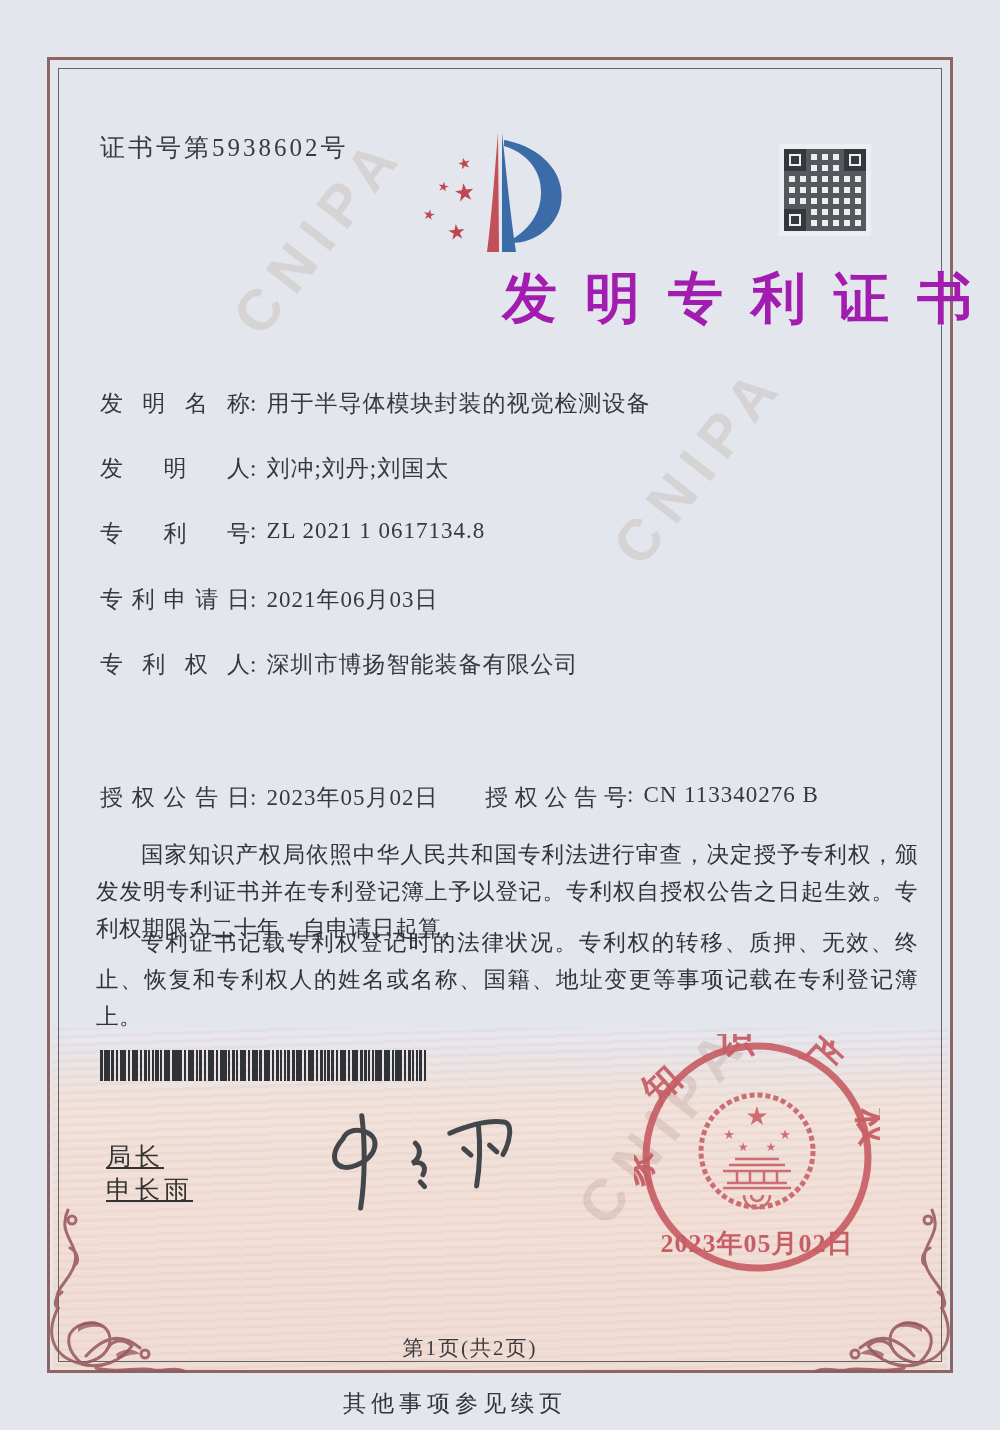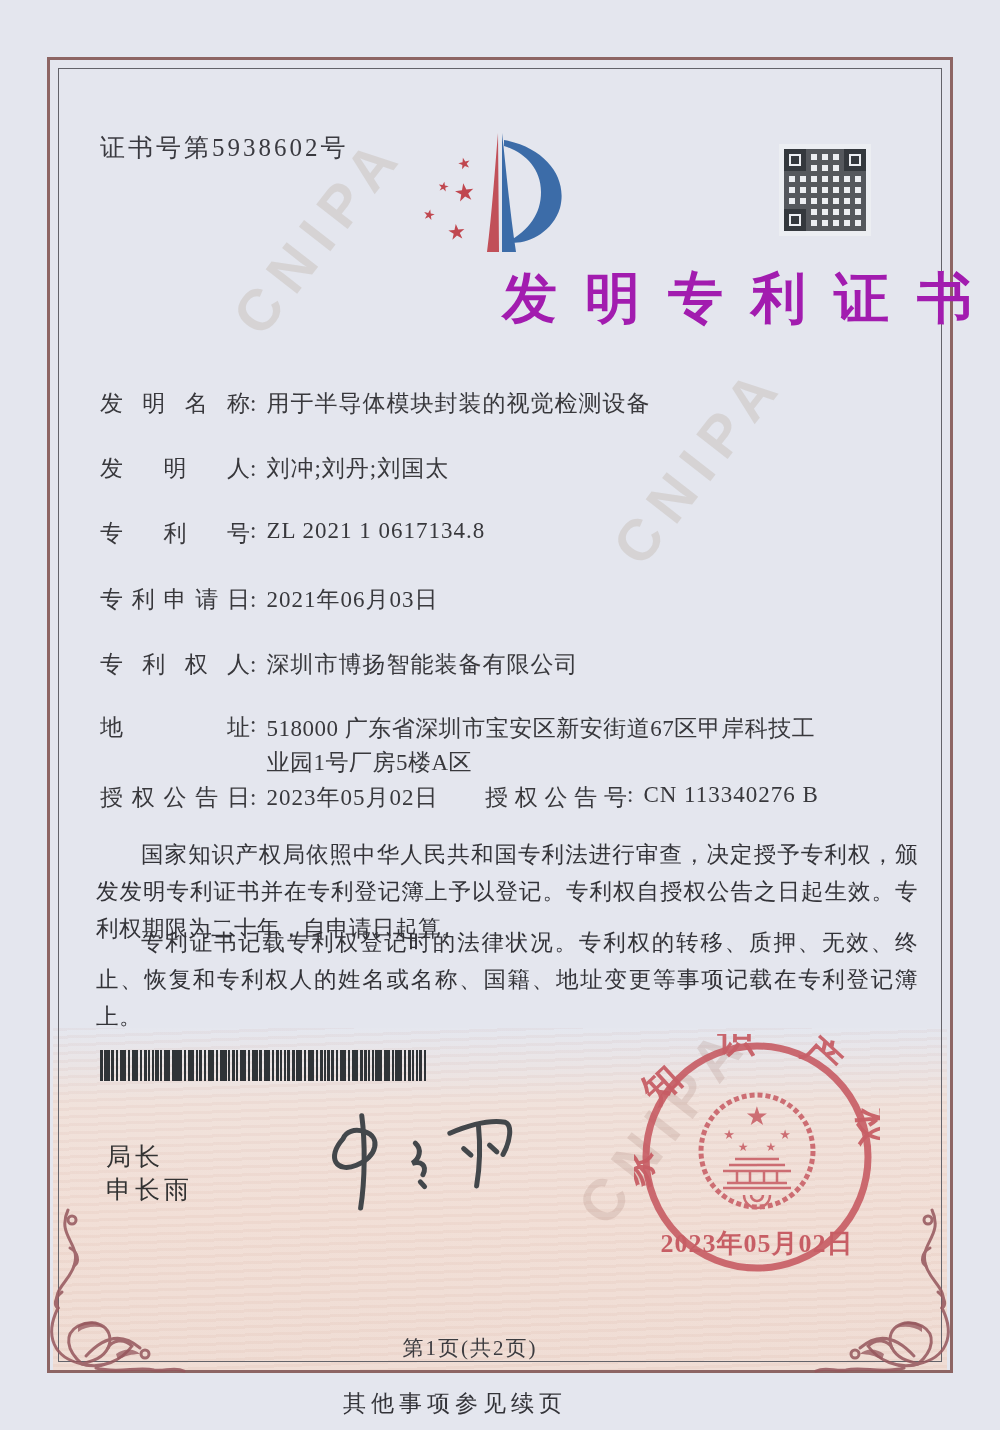--- a/index.html
+++ b/index.html
@@ -74,21 +74,21 @@
   .p1{ top:836px; } .p2{ top:924px; }
 
   .barcode{
     position:absolute; left:100px; top:1050px; width:326px; height:31px;
     background:
       repeating-linear-gradient(90deg,#2f3337 0 2px,transparent 2px 4px),
       repeating-linear-gradient(90deg,#2f3337 0 3px,transparent 3px 11px),
       repeating-linear-gradient(90deg,transparent 0 6px,#2f3337 6px 8px,transparent 8px 17px);
   }
 
-  .director{ position:absolute; left:106px; top:1140px; font-size:25px; letter-spacing:4px; color:#333; font-family:"Liberation Sans","DejaVu Sans",sans-serif; }
+  .director{ position:absolute; left:106px; top:1140px; font-size:25px; letter-spacing:4px; color:#333; font-family:"Liberation Sans","DejaVu Sans",sans-serif;text-decoration:underline; }
   .director .name{ display:block; }
   .signature{ position:absolute; left:268px; top:1100px; }
 
   .seal{ position:absolute; left:634px; top:1034px; mix-blend-mode:multiply; opacity:0.93; }
 
   .ornament{ position:absolute; z-index:5; }
   .orn-bl{ left:26px; top:1208px; }
   .orn-br{ right:26px; top:1208px; transform:scaleX(-1); }
 
   .page-no{ position:absolute; left:0; right:60px; top:1334px; text-align:center; font-size:21px; letter-spacing:2px; color:#3c3c40; }
@@ -142,23 +142,20 @@
     <span class="flabel">发明人</span><span class="fcolon">:</span><span class="fvalue">刘冲;刘丹;刘国太</span>
   </div>
   <div class="field f2">
     <span class="flabel">专利号</span><span class="fcolon">:</span><span class="fvalue">ZL 2021 1 0617134.8</span>
   </div>
   <div class="field f3">
     <span class="flabel">专利申请日</span><span class="fcolon">:</span><span class="fvalue">2021年06月03日</span>
   </div>
   <div class="field f4">
     <span class="flabel">专利权人</span><span class="fcolon">:</span><span class="fvalue">深圳市博扬智能装备有限公司</span>
-  </div>
-  <div class="field f5">
-    <span class="flabel">地址</span><span class="fcolon">:</span><span class="fvalue">518000 广东省深圳市宝安区新安街道67区甲岸科技工业园1号厂房5楼A区</span>
   </div>
   <div class="frow">
     <span>
       <span class="flabel">授权公告日</span><span class="fcolon">:</span><span class="fvalue">2023年05月02日</span>
     </span>
     <span class="f7">
       <span class="flabel">授权公告号</span><span class="fcolon">:</span><span class="fvalue">CN 113340276 B</span>
     </span>
   </div>
 

